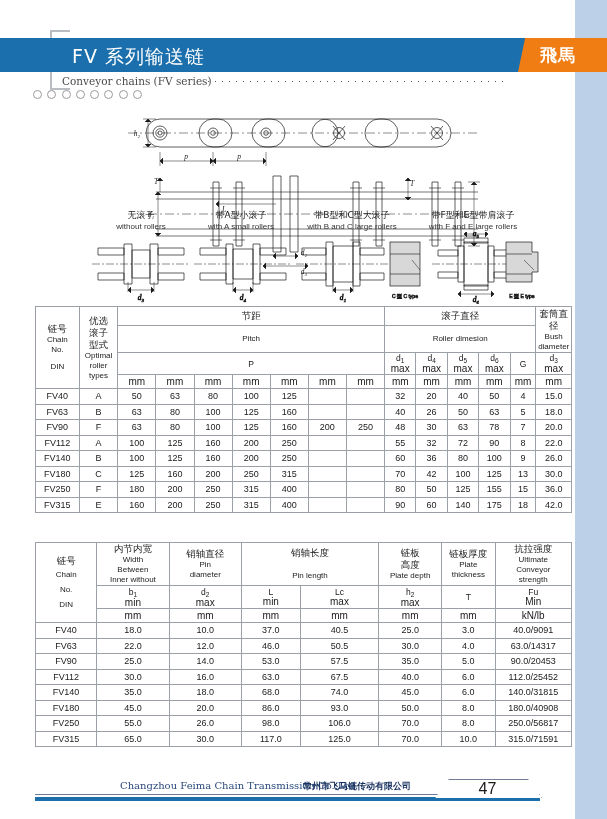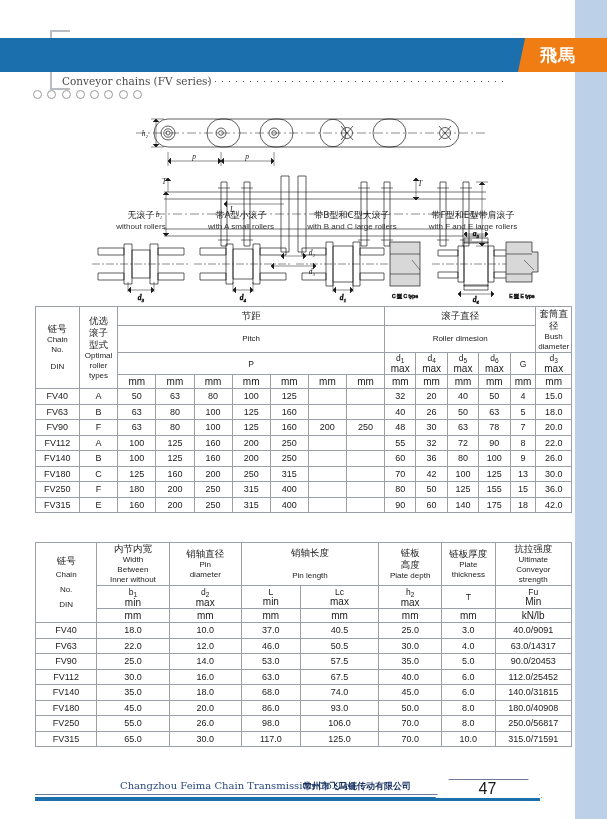--- a/index.html
+++ b/index.html
@@ -32,21 +32,21 @@
   .title-en{position:absolute;left:62px;top:74px;height:14px;line-height:14px;
     color:#4a4a4a;font-size:10.5px;font-family:"DejaVu Serif","Liberation Serif",serif;}
   .dots{position:absolute;left:205px;top:80px;width:300px;height:2px;
     background-image:radial-gradient(circle,#5a5a5a 0.9px,transparent 1px);
     background-size:7px 3px;background-repeat:repeat-x;}
 
   .circles{position:absolute;left:33px;top:90px;display:flex;gap:5.3px;}
   .circles i{display:block;width:7px;height:7px;border:1px solid #9a9a9a;border-radius:50%;}
 
   
-  .draw{position:absolute;left:16px;top:104px;width:575px;height:200px;}
+  .draw{position:absolute;left:8px;top:104px;width:575px;height:200px;}
   .draw svg{display:block;}
 
   .cap{position:absolute;text-align:center;color:#1a1a1a;}
   .cap .cn{font-size:9px;font-family:"DejaVu Sans","Liberation Sans",sans-serif;
     display:block;line-height:12px;white-space:nowrap;}
   .cap .en{font-size:8px;font-family:"Liberation Sans",sans-serif;color:#333;
     display:block;line-height:11px;white-space:nowrap;}
 
   
   table{border-collapse:collapse;position:absolute;background:#fff;}
@@ -85,20 +85,21 @@
 <div class="page">
 
   <div class="right-band"></div>
 
   <div class="bracket"></div>
   <div class="header-bar"></div>
   <div class="header-slant"></div>
   <div class="header-orange"></div>
   <div class="logo-text">飛馬</div>
 
+  <div class="title-cn">FV 系列输送链</div>
   <div class="title-en">Conveyor chains (FV series)</div>
   <div class="dots"></div>
 
   <div class="circles">
     <i></i>
       <i></i>
       <i></i>
       <i></i>
       <i></i>
       <i></i>

